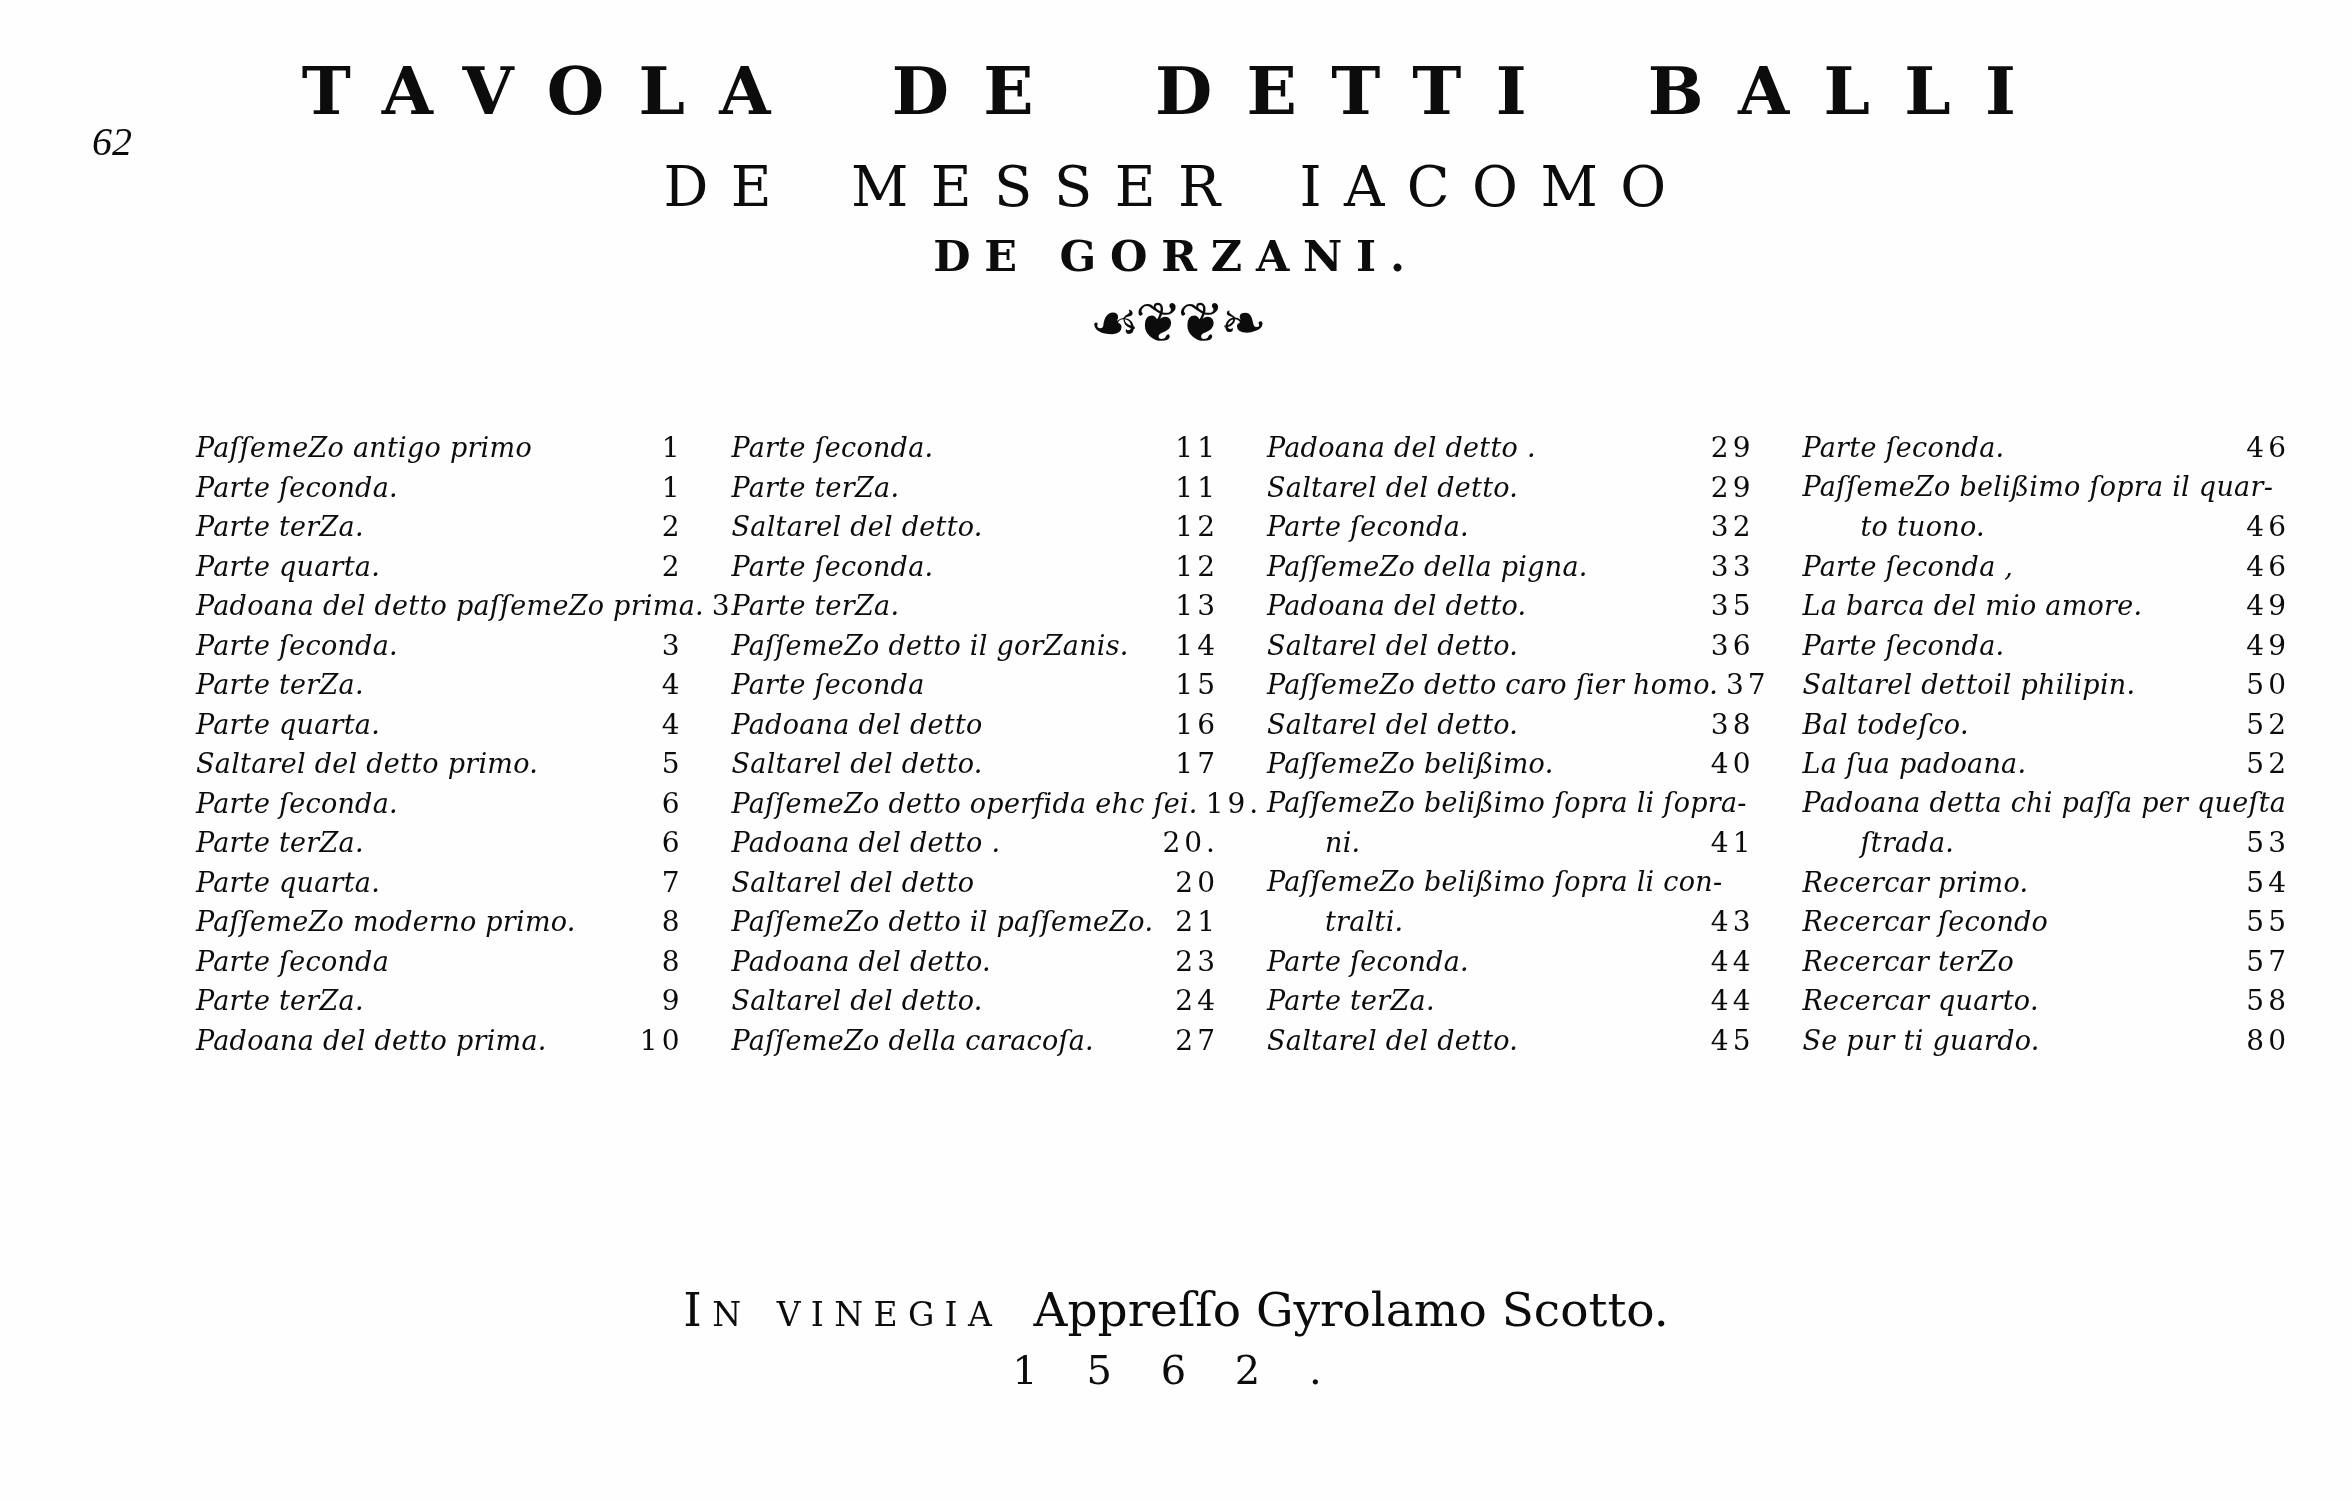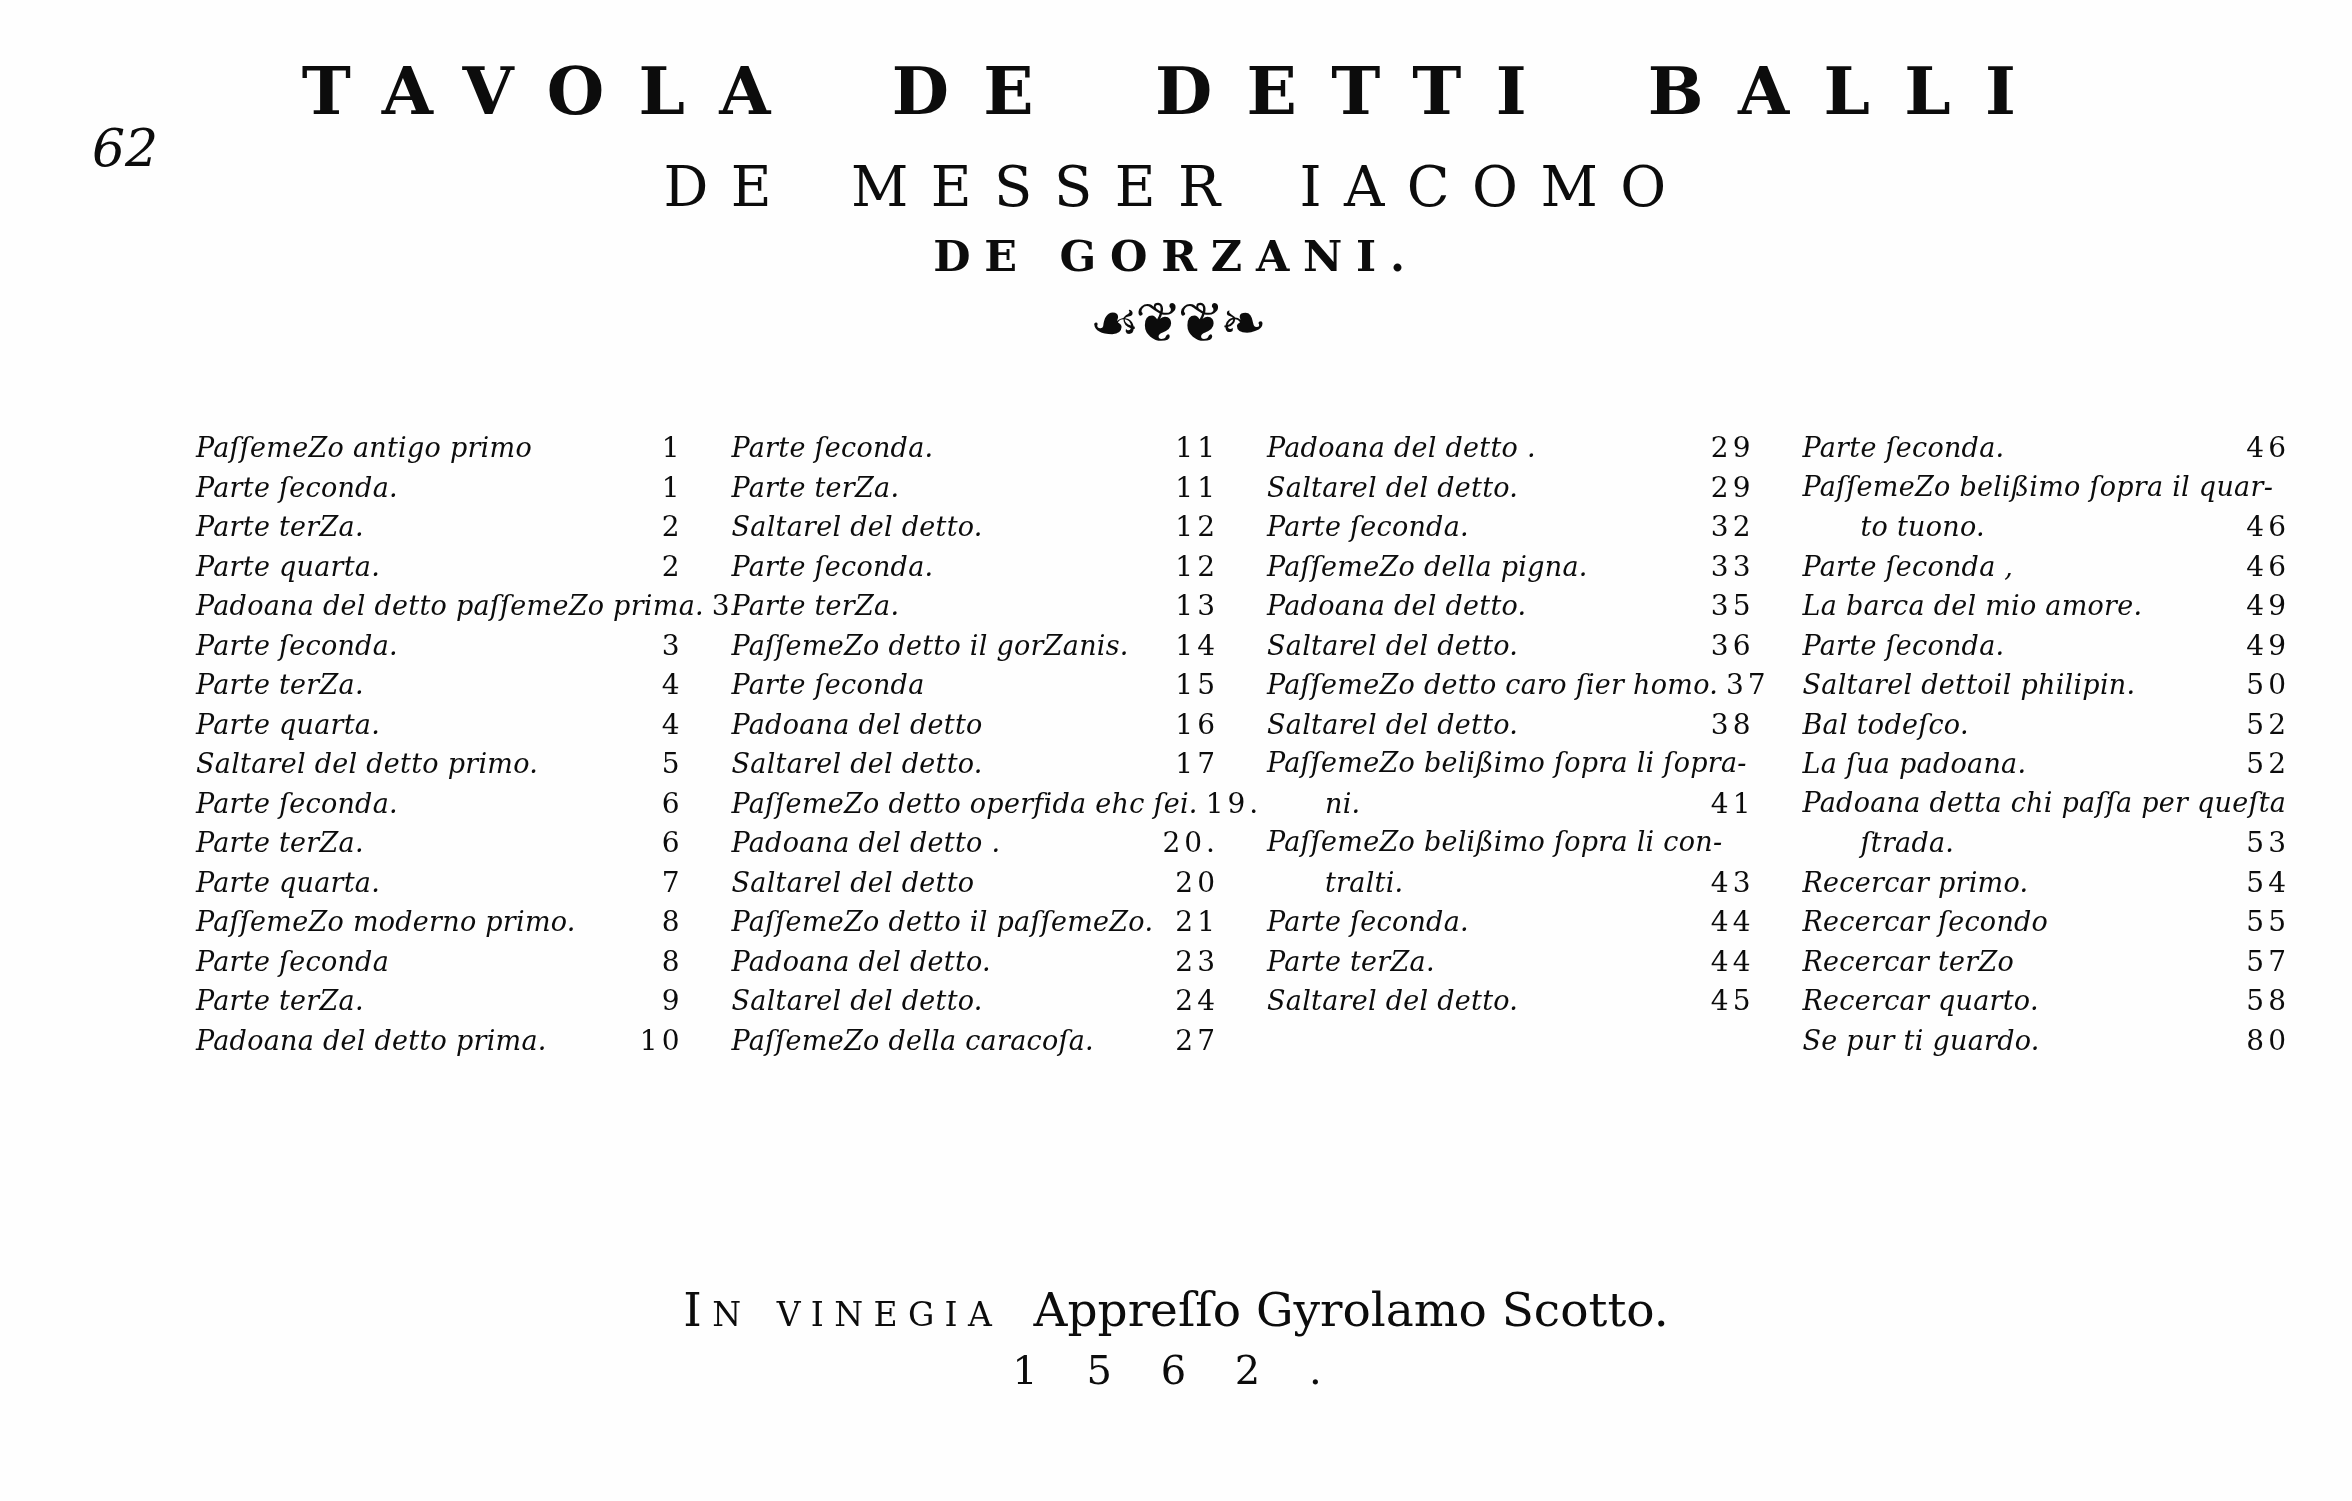--- a/index.html
+++ b/index.html
@@ -9,22 +9,23 @@
     height: 1501px;
     background: #fefefe;
     color: #0c0c0c;
     font-family: "DejaVu Serif", serif;
     overflow: hidden;
   }
   .folio {
     position: absolute;
     left: 92px;
     top: 118px;
-    font-size: 52px;
+    font-size: 40px;
     font-style: italic;
+    font-family: Liberation Serif, serif;
   }
   header { text-align: center; }
   .title-1 {
     margin: 0;
     padding-top: 52px;
     font-size: 66px;
     font-weight: bold;
     letter-spacing: 0.52em;
     word-spacing: 0.45em;
     white-space: nowrap;
@@ -267,20 +268,24 @@
         </div>
         <div class="toc-line">
           <span class="entry-text">PaſſemeZo detto caro ſier homo.</span>
           <span class="entry-num">37</span>
         </div>
         <div class="toc-line">
           <span class="entry-text">Saltarel del detto.</span>
           <span class="entry-num">38</span>
         </div>
         <div class="toc-line">
+          <span class="entry-text">PaſſemeZo belißimo.</span>
+          <span class="entry-num">40</span>
+        </div>
+        <div class="toc-line">
           <span class="entry-text">PaſſemeZo belißimo ſopra li ſopra-</span>
           <span class="entry-num"></span>
         </div>
         <div class="toc-line indent">
           <span class="entry-text">ni.</span>
           <span class="entry-num">41</span>
         </div>
         <div class="toc-line">
           <span class="entry-text">PaſſemeZo belißimo ſopra li con-</span>
           <span class="entry-num"></span>

